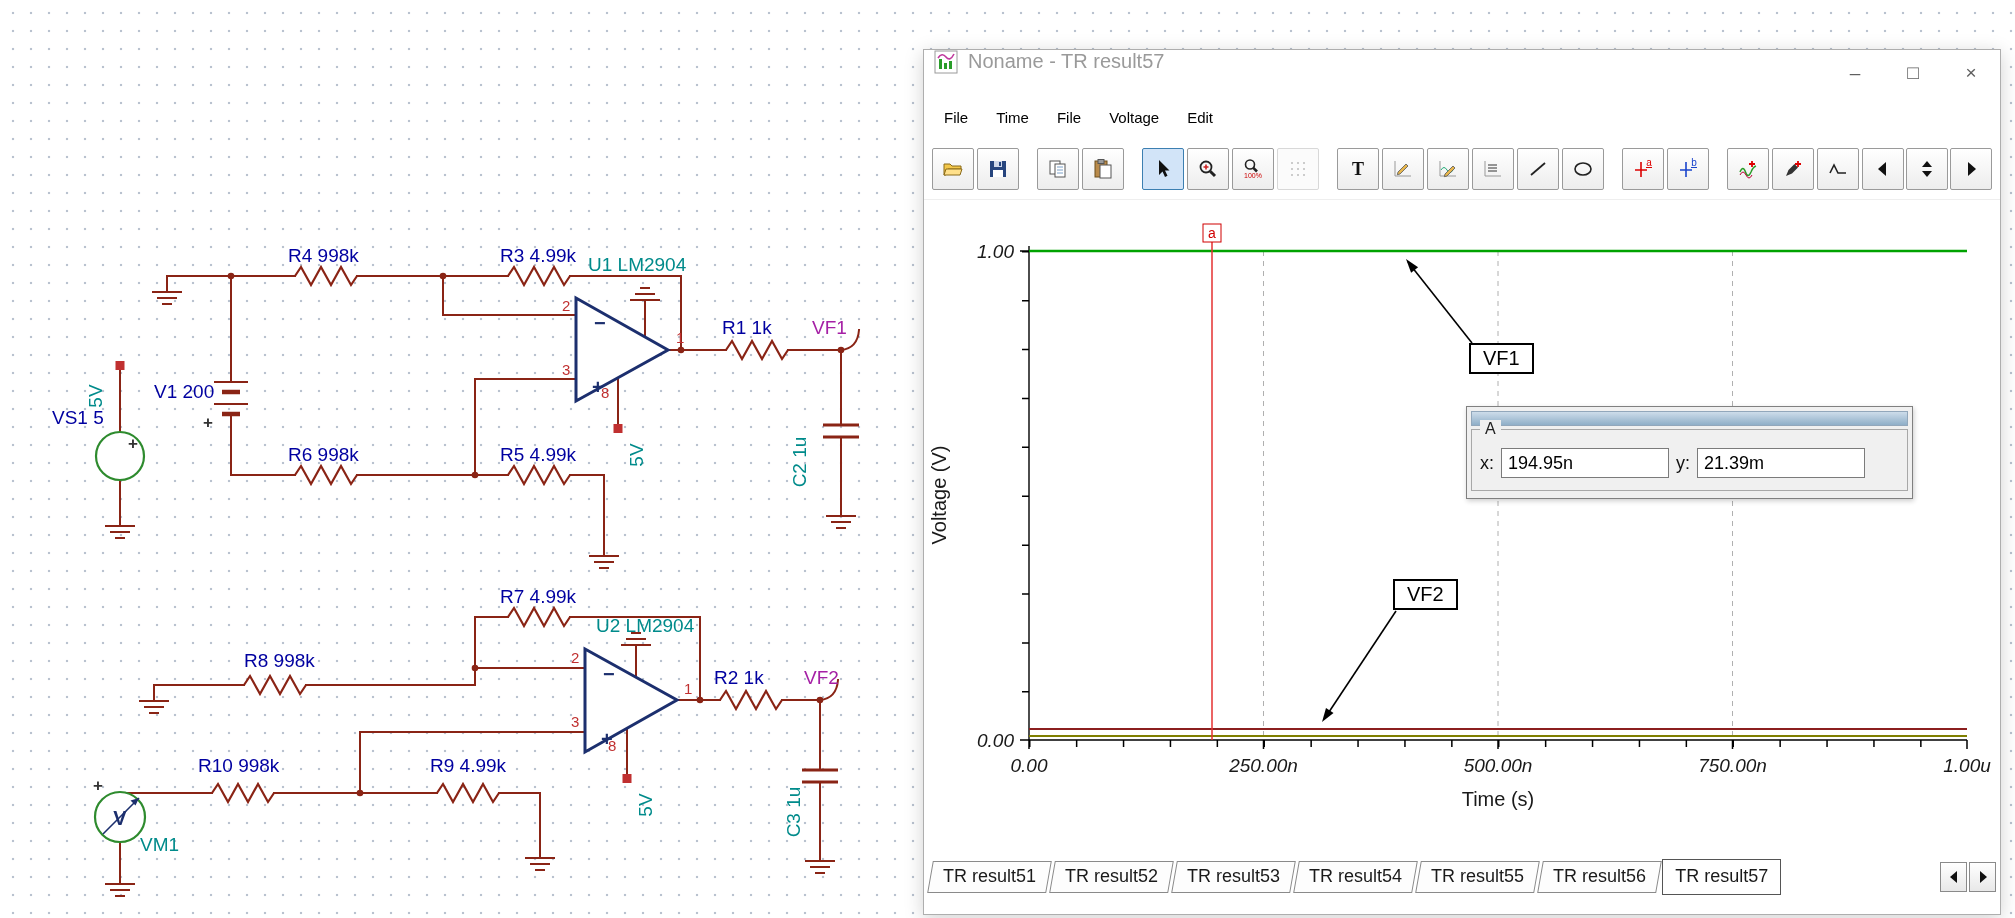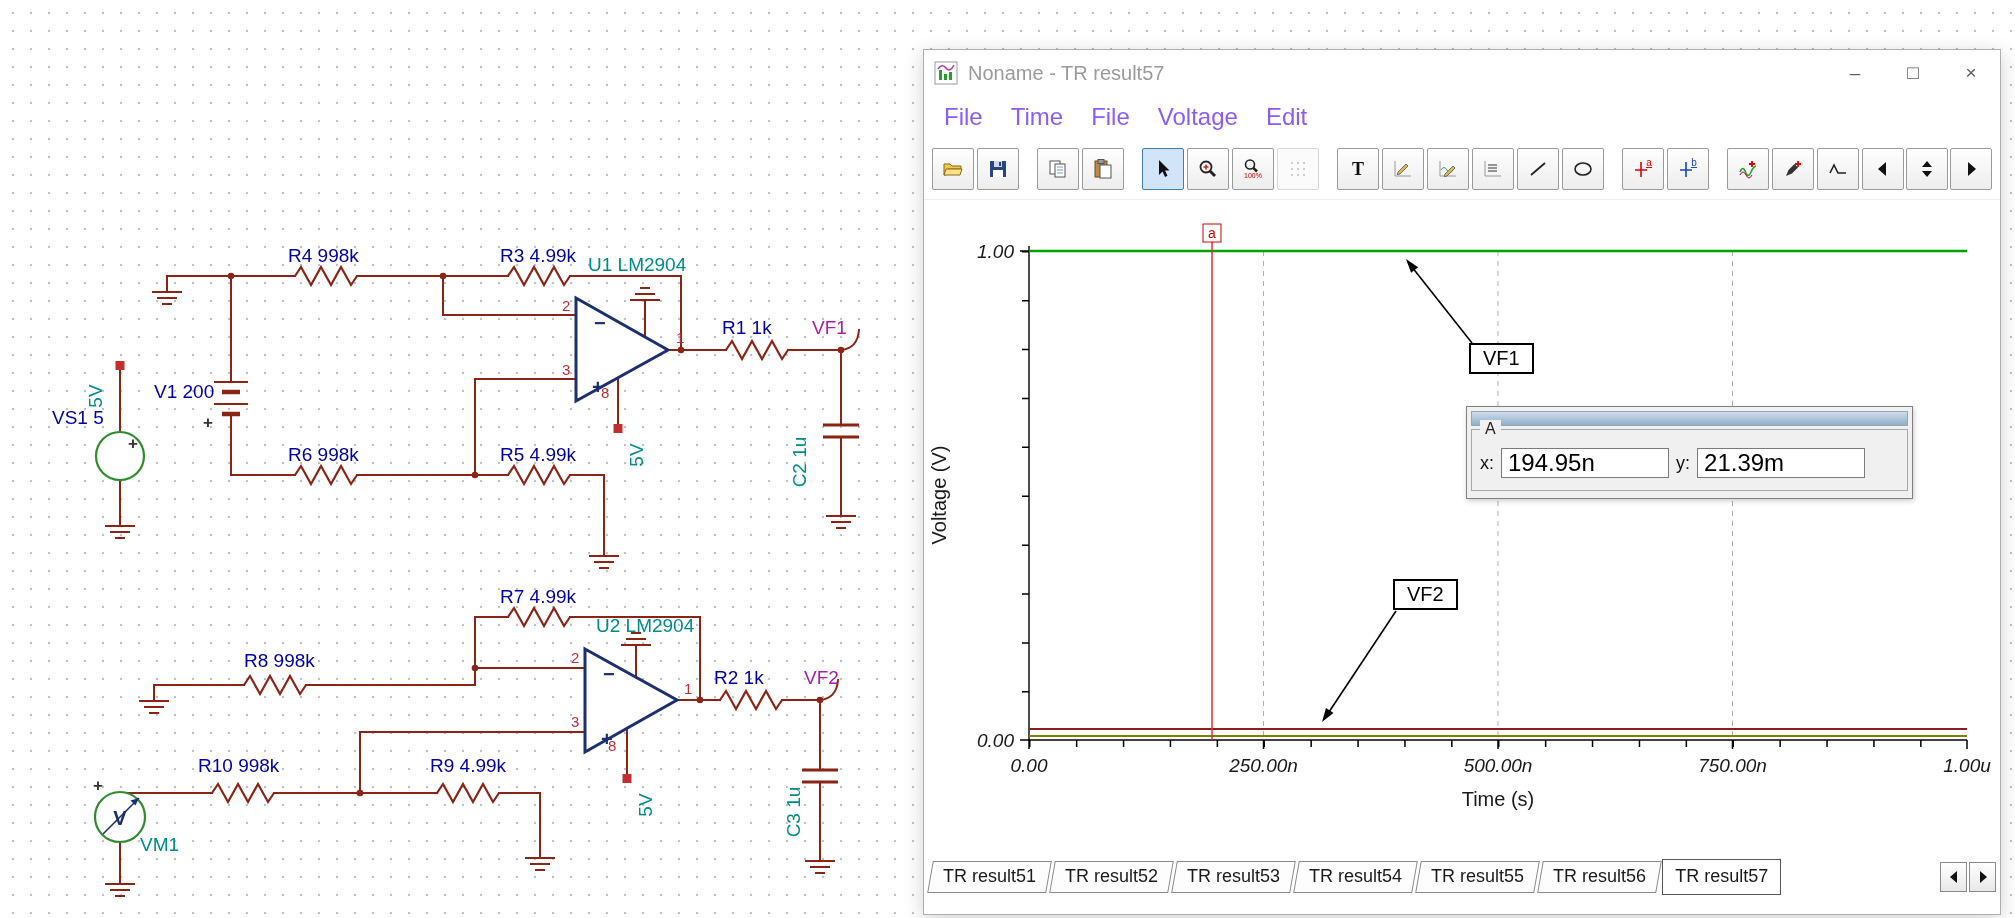--- a/index.html
+++ b/index.html
@@ -19,46 +19,46 @@
 .part{fill:#008b8b;font-size:19px}
 .pin{fill:#c03030;font-size:15px}
 .probe{fill:#a520a5;font-size:19px}
 .sgn{fill:#333;font-size:17px;font-weight:bold}
 .oa{fill:#fff;stroke:#1c2f6e;stroke-width:3}
 .oatxt{fill:#1c2f6e;font-size:20px;font-weight:bold}
 .src{fill:#fff;stroke:#2e8b2e;stroke-width:2.2}
 
 #app-window{position:absolute;left:923px;top:49px;width:1078px;height:866px;background:#fff;
   border:1px solid #aeaeae;box-shadow:0 4px 18px rgba(0,0,0,.18)}
-.titlebar{height:46px;display:flex;align-items:center;padding:0 0 0 10px}
+.titlebar{height:46px;display:flex;align-items:flex-start;padding:0 0 0 10px}
 .title-text{color:#9a9a9a;font-size:20px;margin-left:10px;white-space:nowrap}
 .win-controls{margin-left:auto;display:flex;height:100%}
 .win-btn{width:58px;height:100%;display:flex;align-items:center;justify-content:center;color:#5f5f5f;font-size:19px}
 .menubar{display:flex;height:42px;align-items:center;padding:0 6px}
-.menu-item{padding:0 14px;font-size:24px;color:#8b5cf6}
+.menu-item{padding:0 14px;font-size:15px;color:#000000}
 .toolbar{height:62px;display:flex;align-items:center;padding:0 8px;gap:3px;border-bottom:1px solid #eee}
 .tb{width:42px;height:42px;border:1px solid #9a9a9a;background:linear-gradient(#ffffff,#ededed);
   display:flex;align-items:center;justify-content:center;border-radius:2px;flex:none}
 .tb.active{background:#d2e4f8;border-color:#3c7fb1}
 .tb.faint{border-color:#d8d8d8;background:#fbfbfb}
 .gap{width:12px;flex:none}
 .tb-right{margin-left:auto;display:flex;gap:2px}
 
 .plotarea{position:absolute;left:0;top:152px;width:1078px;height:654px}
 .tick{font-style:italic;font-size:19px;fill:#1a1a1a}
 .axis-title{font-size:20px;fill:#1a1a1a}
 .ann-box{position:absolute;border:2px solid #000;background:#fff;font-size:20px;padding:2px 12px;color:#000;z-index:3}
 .cursor-panel{position:absolute;left:542px;top:204px;width:447px;height:93px;background:#f0f0f0;
   border:1px solid #808080;padding:4px;z-index:4;box-shadow:1px 2px 5px rgba(0,0,0,.2)}
 .cp-grad{height:15px;background:linear-gradient(180deg,#cddcea,#8fafc8);border:1px solid #92a7bb}
 .cp-group{margin-top:3px;border:1px solid #a8a8a8;height:62px;position:relative;padding:4px 8px}
 .cp-label{position:absolute;top:-10px;left:8px;background:#f0f0f0;padding:0 5px;font-size:16px;color:#222}
 .cp-row{display:flex;align-items:center;gap:7px;margin-top:14px}
 .cp-row label{font-size:18px;color:#111}
-.cp-input{width:168px;height:30px;border:1px solid #7b7b7b;background:#fff;font-size:24px;padding:2px 6px;font-family:inherit}
+.cp-input{width:168px;height:30px;border:1px solid #7b7b7b;background:#fff;font-size:18px;padding:2px 6px;font-family:inherit}
 
 .tabbar{position:absolute;left:0;top:806px;width:1078px;height:44px;display:flex;align-items:flex-start;padding:2px 6px 0 6px}
 .tab{height:32px;margin-top:3px;padding:4px 12px 0;font-size:18px;color:#1a1a1a;background:#fdfdfd;
   border:1px solid #8a8a8a;transform:skewX(-10deg);margin-right:3px;white-space:nowrap}
 .tab>span{display:inline-block;transform:skewX(10deg)}
 .tab.active{background:#fff;border-color:#555;height:36px;margin-top:1px;transform:none;z-index:2;padding-top:6px}
 .tab.active>span{transform:none}
 .tab-arrows{margin-left:auto;display:flex;gap:2px}
 .tab-arrow{width:27px;height:30px;margin-top:4px;border:1px solid #8a8a8a;background:linear-gradient(#fff,#e8e8e8);
   display:flex;align-items:center;justify-content:center}

